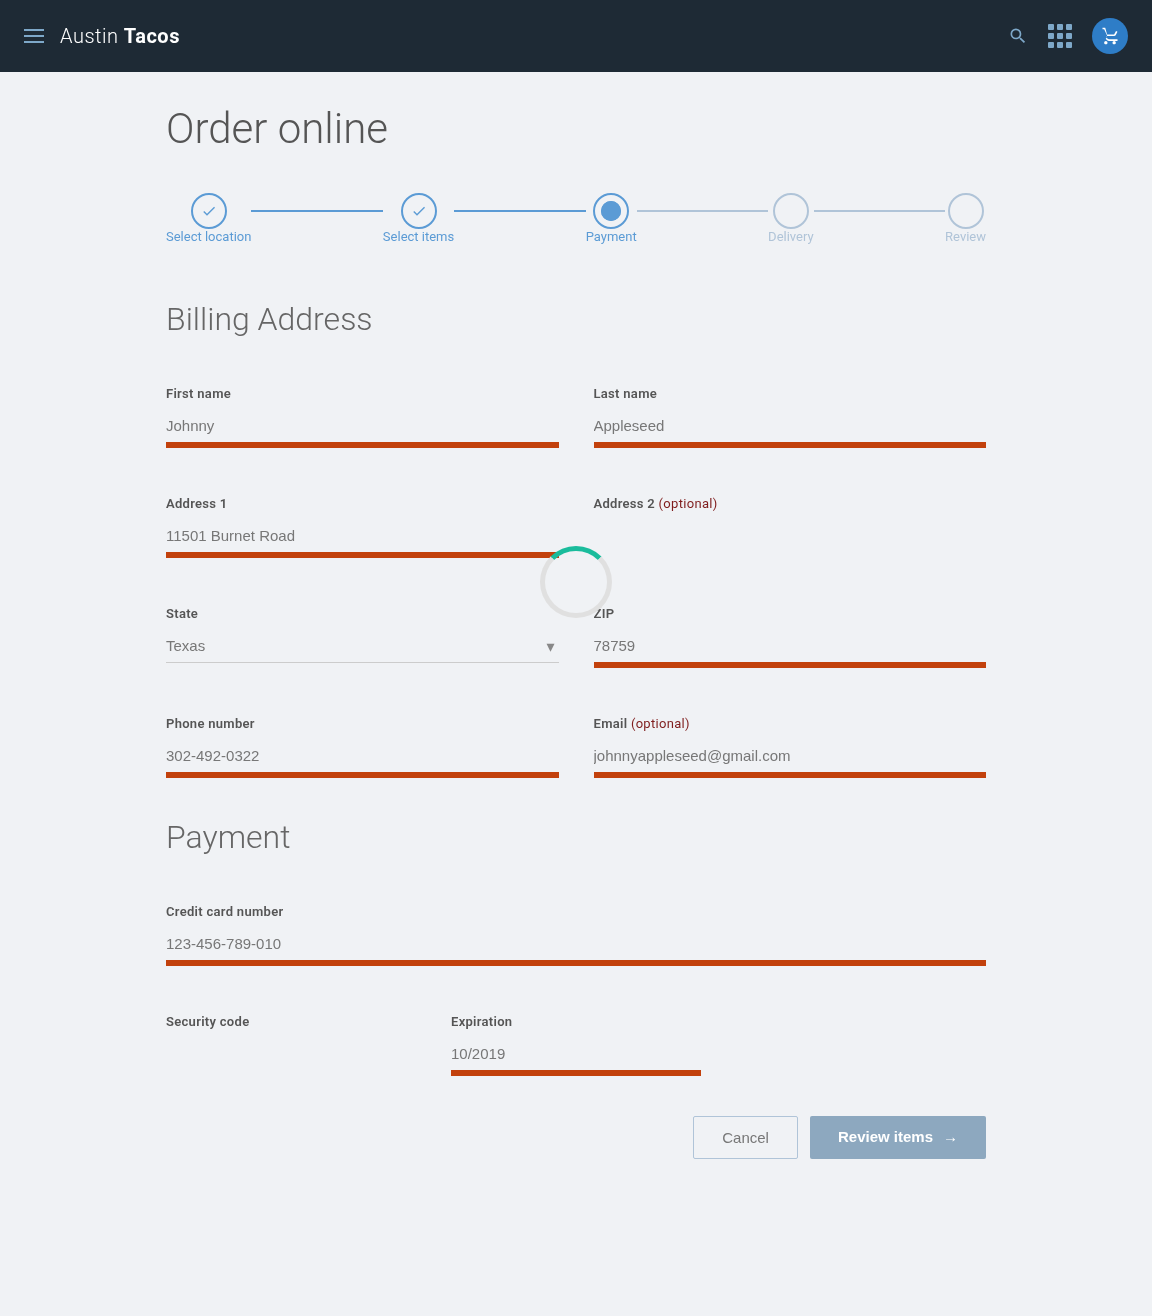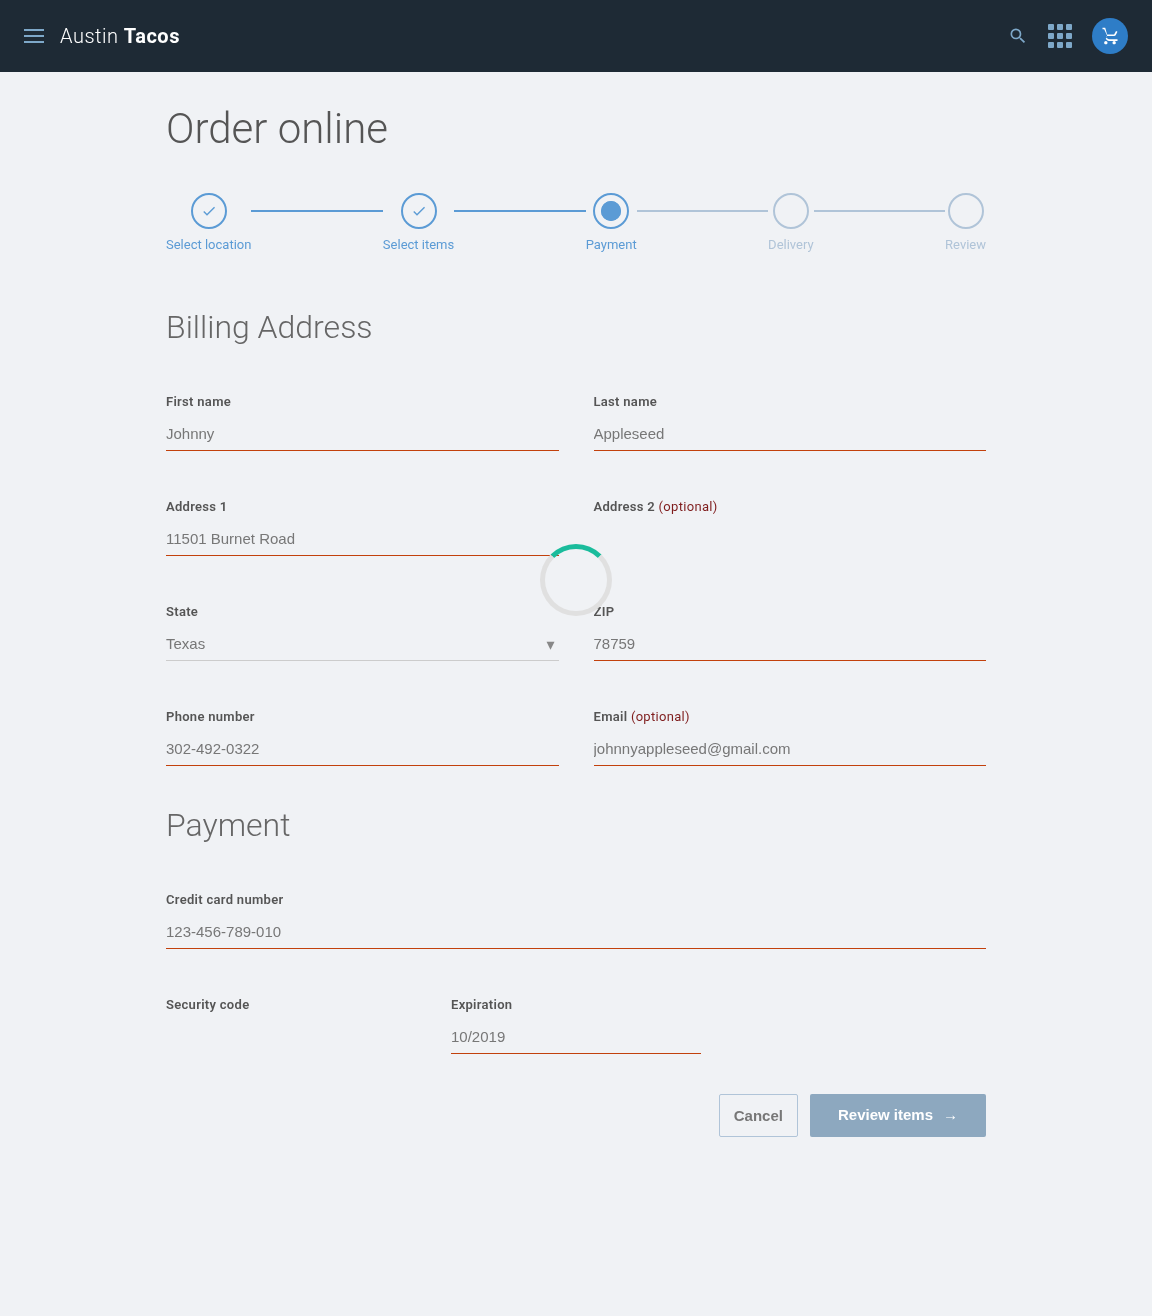--- a/index.html
+++ b/index.html
@@ -47,37 +47,37 @@
       display: flex; align-items: center; justify-content: center;
       background: #f0f2f5; font-size: 14px; color: #b0c4d8;
     }
     .step-circle.completed { border-color: #5b9bd5; color: #5b9bd5; background: #f0f2f5; }
     .step-circle.active { border-color: #5b9bd5; background: #f0f2f5; }
     .step-circle.active::after {
       content: '';
       width: 20px; height: 20px; border-radius: 50%; background: #5b9bd5;
       position: absolute;
     }
-    .step-label { font-size: 13px; color: #5b9bd5; margin-top: 8px; white-space: nowrap; font-weight: 400; }
+    .step-label { font-size: 13px; color: #5b9bd5; white-space: nowrap; font-weight: 400; }
     .step-label.inactive { color: #b0c4d8; }
     .step-connector {
       flex: 1; height: 2px; background: #b0c4d8; margin-top: 17px; z-index: 0;
     }
     .step-connector.done { background: #5b9bd5; }
 
     
     .section-title { font-size: 32px; font-weight: 300; color: #666; margin-bottom: 32px; }
 
     
     .form-row { display: flex; gap: 35px; margin-bottom: 32px; margin-top: 48px; }
     .form-group { flex: 1; display: flex; flex-direction: column; }
     .form-label { font-size: 13px; font-weight: 600; color: #555; margin-bottom: 8px; letter-spacing: 0.3px; }
     .form-label .optional { font-weight: 400; color: #7f1d1d; }
     .form-input {
-      border: none; border-bottom: 1px solid #c2410c;
+      border: none; border-bottom: 6px solid #c2410c;
       background: transparent; padding: 8px 0; font-size: 15px; color: #777;
       outline: none; width: 100%;
     }
     .form-select-wrapper { position: relative; }
     .form-select {
       appearance: none; border: none; border-bottom: 1px solid #ccc;
       background: transparent; padding: 8px 0; font-size: 15px; color: #777;
       outline: none; width: 100%; cursor: pointer;
     }
     .select-arrow {
@@ -98,22 +98,22 @@
     }
     @keyframes spin { to { transform: rotate(360deg); } }
     .form-area { position: relative; }
 
     
     .section-divider { margin: 16px 0 40px; }
 
     
     .button-row { display: flex; justify-content: flex-end; gap: 12px; margin-top: 40px; }
     .btn-cancel {
-      padding: 12px 14px; border: 1px solid #b0c4d8; background: transparent;
-      color: #777; font-size: 15px; cursor: pointer; border-radius: 2px; font-weight: bold;
+      padding: 12px 28px; border: 1px solid #b0c4d8; background: transparent;
+      color: #777; font-size: 15px; cursor: pointer; border-radius: 2px;
     }
     .btn-review {
       padding: 12px 28px; border: none; background: #8da8bf;
       color: #fff; font-size: 15px; font-weight: 600; cursor: pointer;
       border-radius: 2px; display: flex; gap: 10px;
     }
   </style>
 </head>
 <body>
 

